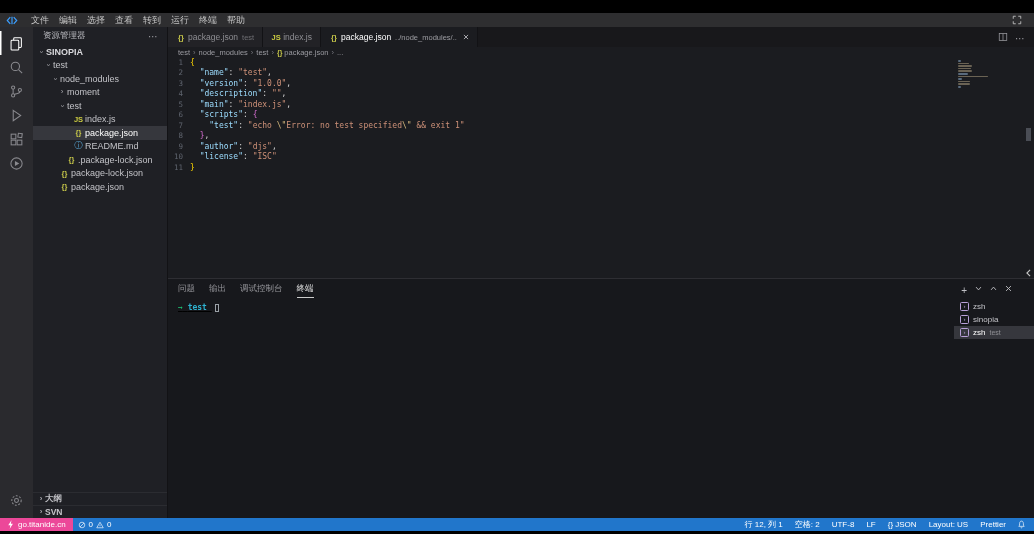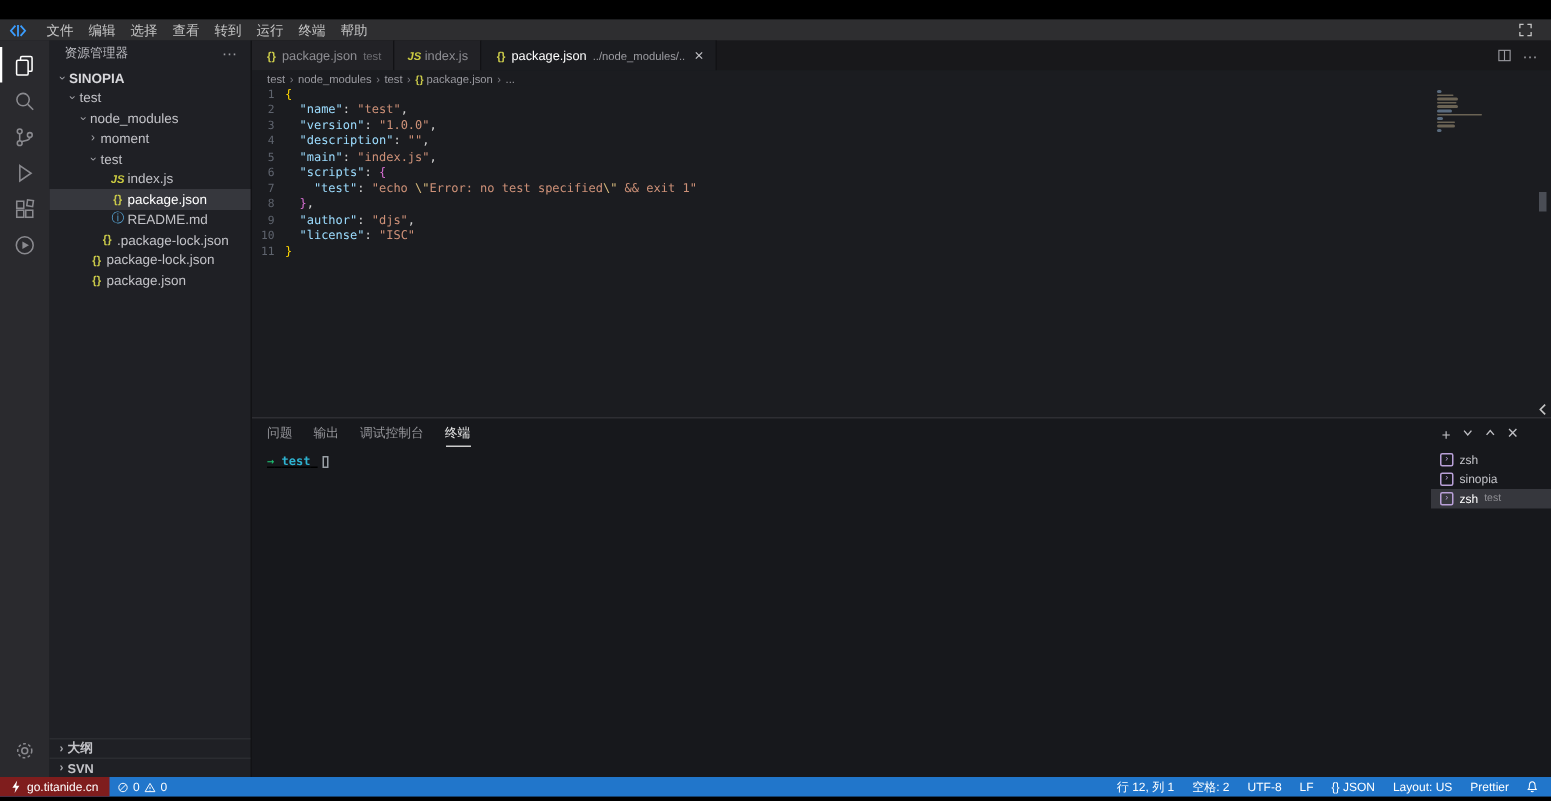--- a/index.html
+++ b/index.html
@@ -36,21 +36,21 @@
   .sb-header .more { margin-left:auto; color:#9a9aa0; font-size:10px; letter-spacing:1px; }
   .tree { font-size:9px; color:#c3c3c8; }
   .tree-row { height:13.5px; display:flex; align-items:center; white-space:nowrap; cursor:default; }
   .tree-row.selected { background:#36373d; color:#ffffff; }
   .tw { display:inline-block; width:8px; flex:0 0 auto; text-align:center;
     color:#a7a7ad; font-size:8px; line-height:8px; }
   .tw.exp { transform:rotate(90deg); }
   .ficon { display:inline-block; width:11px; flex:0 0 auto; text-align:center;
     font-size:7.5px; font-weight:bold; }
   .ficon.json { color:#c9c94a; }
-  .ficon.js { color:#cbcb41; font-style:italic; }
+  .ficon.js { color:#cbcb41; }
   .ficon.info { color:#58a6d6; font-weight:normal; font-size:8.5px; }
   .tree-row .lbl { margin-left:1px; }
   .tree-row.bold .lbl { font-weight:bold; color:#d8d8dc; }
   .sb-sections { margin-top:auto; }
   .sb-section { height:13px; display:flex; align-items:center; border-top:1px solid #2b2c31;
     color:#c3c3c8; font-size:8.5px; font-weight:600; padding-left:4px; }
 
   
   .editor-col { flex:1; display:flex; flex-direction:column; min-width:0; }
 
@@ -109,21 +109,21 @@
     padding-left:6px; gap:4px; cursor:default; }
   .term-row.selected { background:#36373d; color:#ffffff; }
   .term-ico { width:9px; height:9px; border:1px solid #b9a0d8; border-radius:1.5px;
     color:#b9a0d8; font-size:6px; line-height:7px; text-align:center; flex:0 0 auto; }
   .term-row .desc { color:#8e8e93; font-size:7px; }
 
   
   .statusbar { height:13px; background:#2176cb; display:flex; align-items:center;
     color:#ffffff; font-size:8px; flex:0 0 auto; }
   .sb-item { display:flex; align-items:center; gap:3px; padding:0 5px; height:13px; cursor:default; }
-  .sb-remote { background:#7f1d1d; padding:0 7px; gap:4px; }
+  .sb-remote { background:#ec4899; padding:0 7px; gap:4px; }
   .sb-right { margin-left:auto; display:flex; align-items:center; }
   .sb-right .sb-item { padding:0 6px; }
   svg { display:block; }
 </style>
 </head>
 <body>
 
 <div class="window">
 
   <div class="titlebar">

